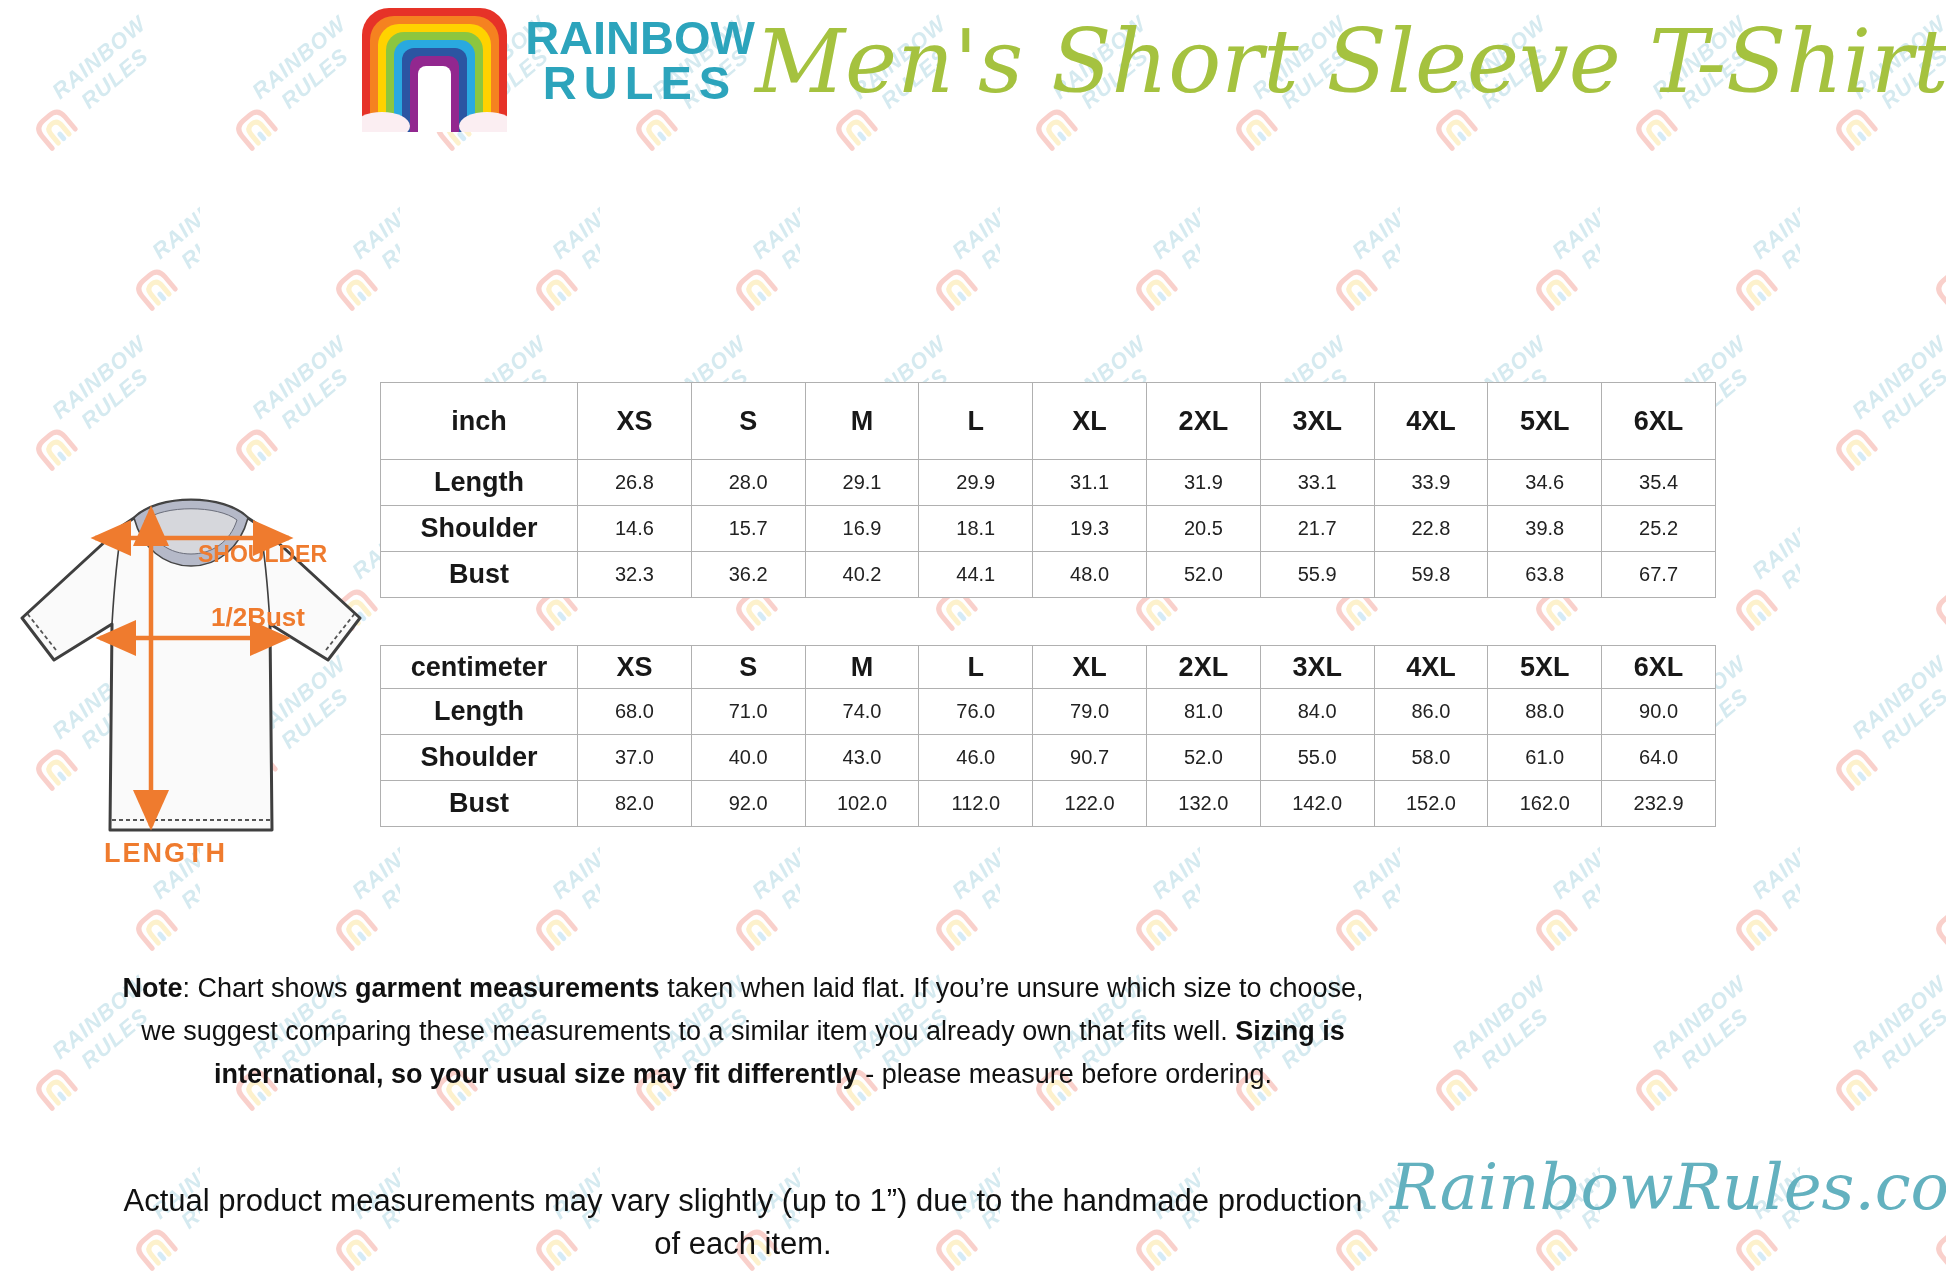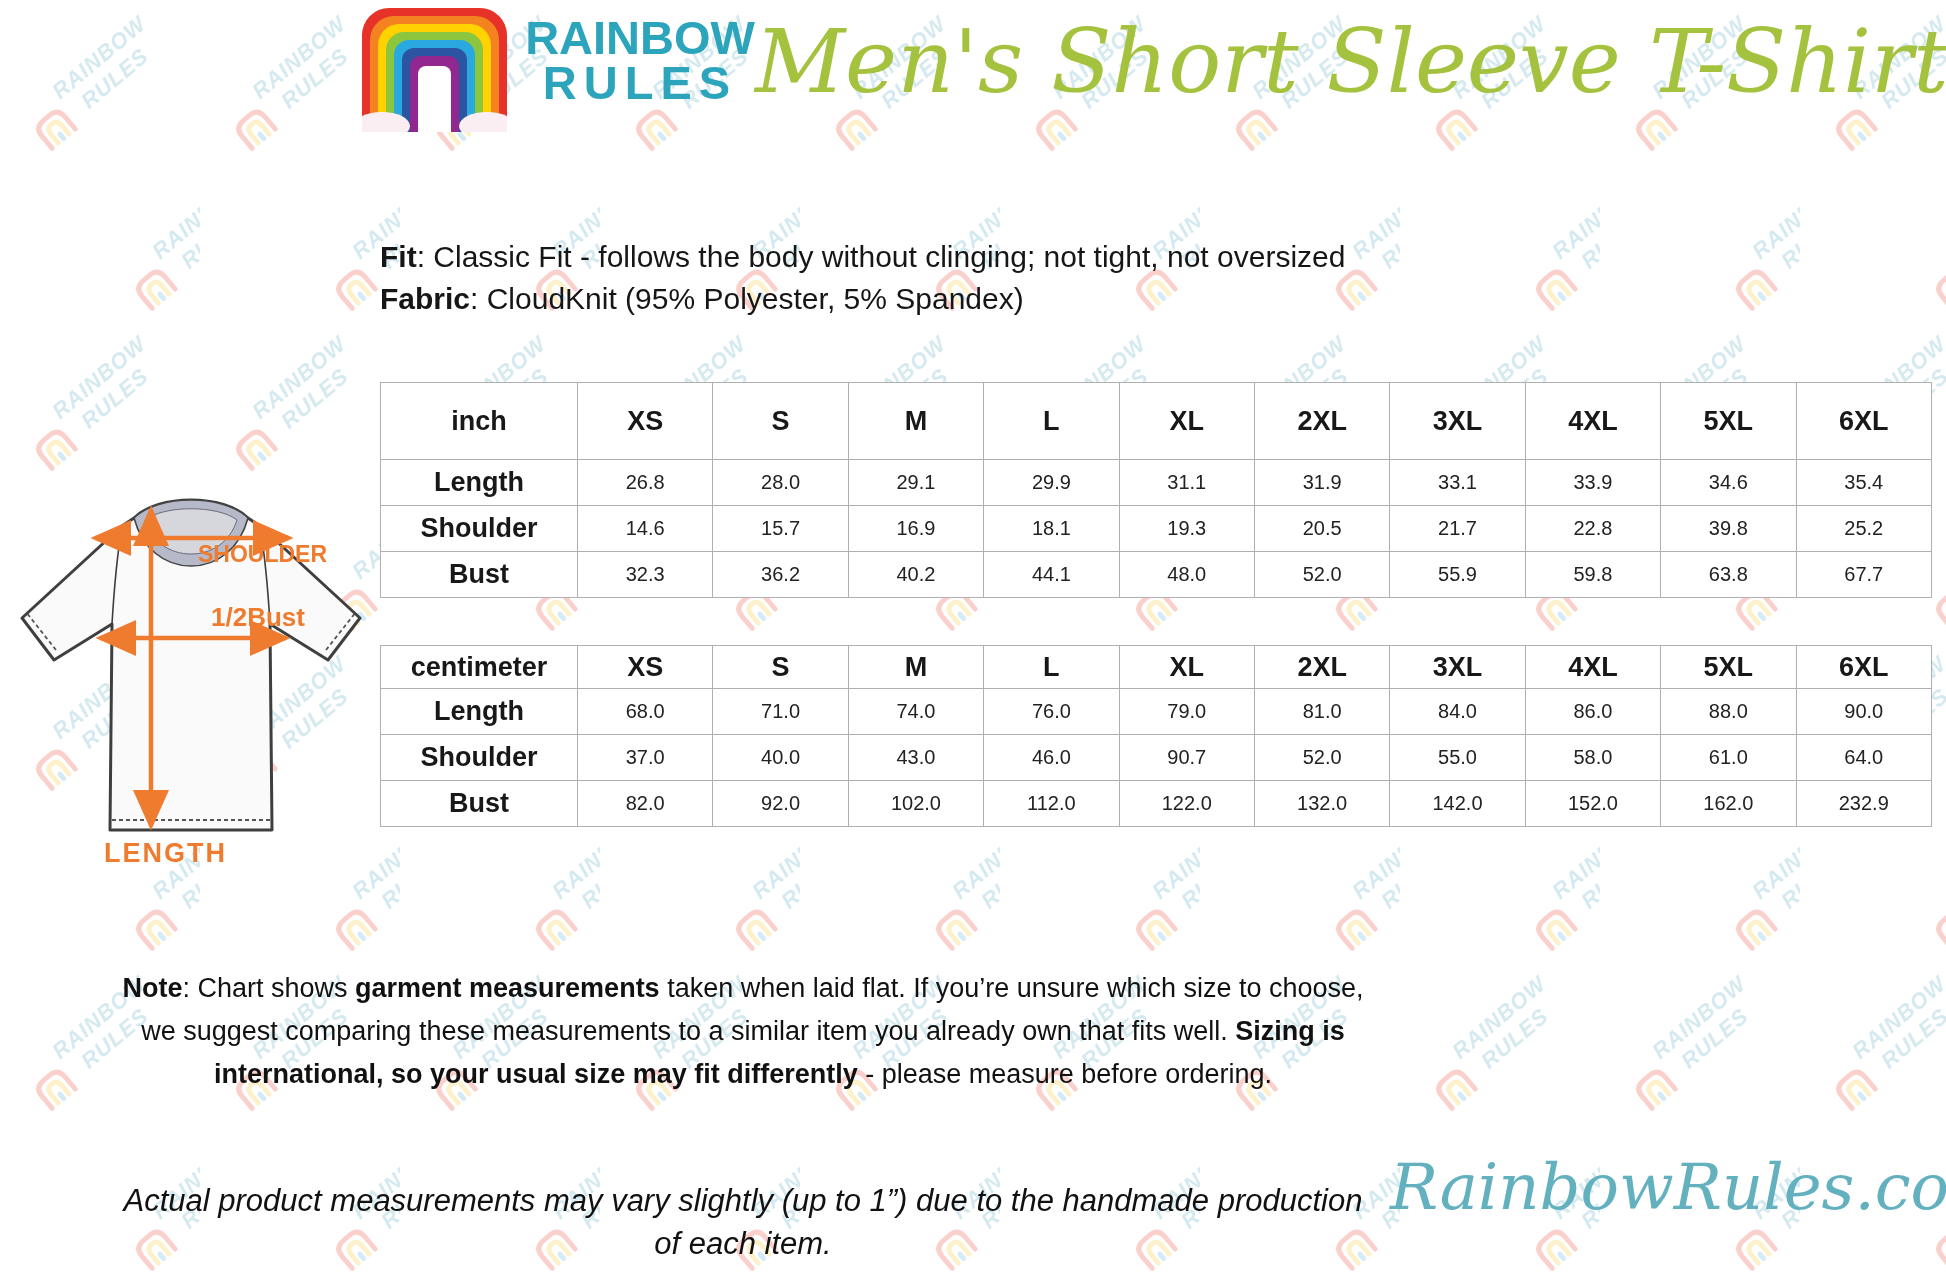--- a/index.html
+++ b/index.html
@@ -18,37 +18,37 @@
   #page-title{left:755px;top:10px;width:1180px;white-space:nowrap;
               font-family:"DejaVu Serif",serif;font-style:italic;
               font-size:88px;color:var(--title_green,#a5c23f);}
 
   
   #fit-block{left:380px;top:236px;font-size:30px;line-height:42px;color:#161616;}
   #fit-block p{margin:0;}
   #fit-block b{font-weight:bold;}
 
   
-  .size-table{border-collapse:collapse;table-layout:fixed;width:1552px;background:#0f766e;}
+  .size-table{border-collapse:collapse;table-layout:fixed;width:1336px;background:#0f766e;}
   .size-table th,.size-table td{border:1px solid var(--table_border,#b0b0b0);
       text-align:center;vertical-align:middle;padding:0;background:#fff;}
   .size-table th{font-weight:bold;font-size:27px;color:#181818;}
   .size-table td{font-size:20px;color:#222;}
   #table-inch-wrap{left:380px;top:382px;}
   #table-cm-wrap{left:380px;top:645px;border-radius:8px;}
   #table-inch tr:first-child th{height:76px;}
   #table-cm tr:first-child th{height:42px;}
   .size-table tr th,.size-table tr td{height:45px;}
 
   
   #note{left:108px;top:940px;width:1270px;text-align:center;
         font-size:27px;line-height:43px;color:#111;}
   #note b{font-weight:bold;}
   #disclaimer{left:108px;top:1148px;width:1270px;text-align:center;
-        font-size:31px;line-height:43px;color:#111;font-style:italic;}
+        font-size:31px;line-height:43px;color:#111;}
 
   
   #site-logo{left:1390px;top:1150px;width:540px;text-align:center;white-space:nowrap;
         font-family:"DejaVu Serif",serif;font-style:italic;font-size:64px;
         color:var(--script_teal,#63b1bf);}
 
   
   .diag-label{fill:var(--accent_orange,#ef7b2e);font-family:"Liberation Sans",sans-serif;font-weight:bold;}
 </style>
 </head>
@@ -90,24 +90,20 @@
     <ellipse cx="125" cy="118" rx="28" ry="14" fill="#fbeef2"></ellipse>
   </svg>
 
   <div class="layer" id="brand-text">
     <div id="brand-line1">RAINBOW</div>
     <div id="brand-line2">RULES</div>
   </div>
 
   <div class="layer" id="page-title">Men's Short Sleeve T-Shirt</div>
 
-  <div class="layer" id="fit-block">
-    <p><b>Fit</b><span>: Classic Fit - follows the body without clinging; not tight, not oversized</span></p>
-    <p><b>Fabric</b><span>: CloudKnit (95% Polyester, 5% Spandex)</span></p>
-  </div>
 
   <svg class="layer" id="tee-diagram" style="left:8px;top:450px;" width="368" height="425" viewBox="0 0 368 425" xmlns="http://www.w3.org/2000/svg">
     <defs>
       <marker id="ah" markerWidth="12" markerHeight="10" refX="8" refY="4" orient="auto-start-reverse">
         <path d="M0,0 L9,4 L0,8 Z" fill="#ef7b2e"></path>
       </marker>
     </defs>
 
     <path d="M114,76 L126,68 C150,44 216,44 240,68 L252,76 L352,168 L320,210 L262,174 L264,380 L102,380 L104,174 L46,210 L14,168 Z" fill="#fafafa" stroke="#3f3f3f" stroke-width="3" stroke-linejoin="round"></path>
     <path d="M252,76 C258,112 260,140 262,174" fill="none" stroke="#3f3f3f" stroke-width="1.6"></path>

